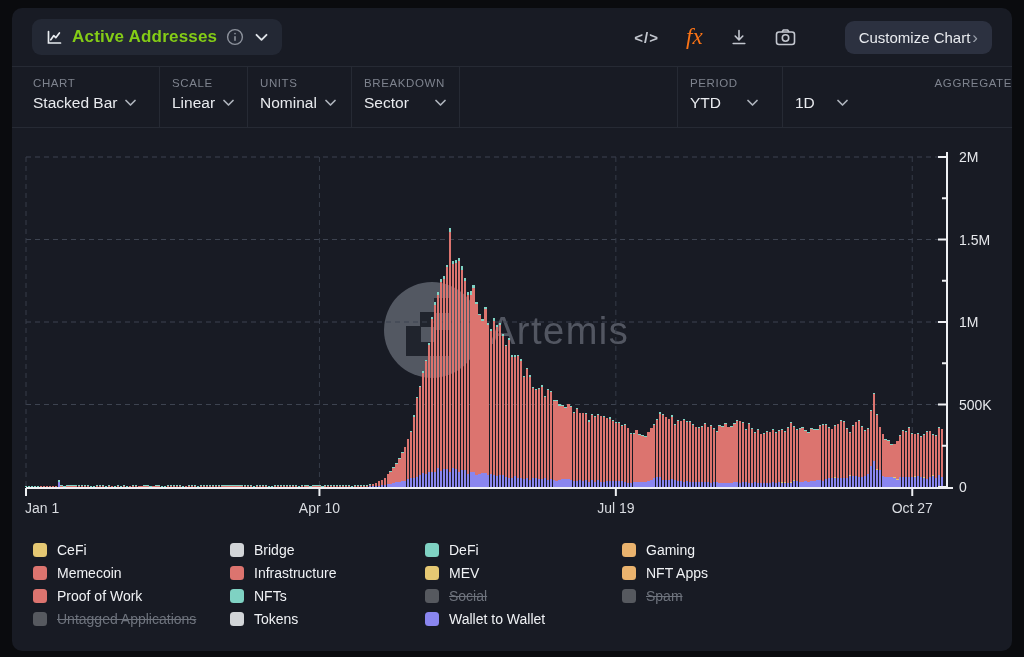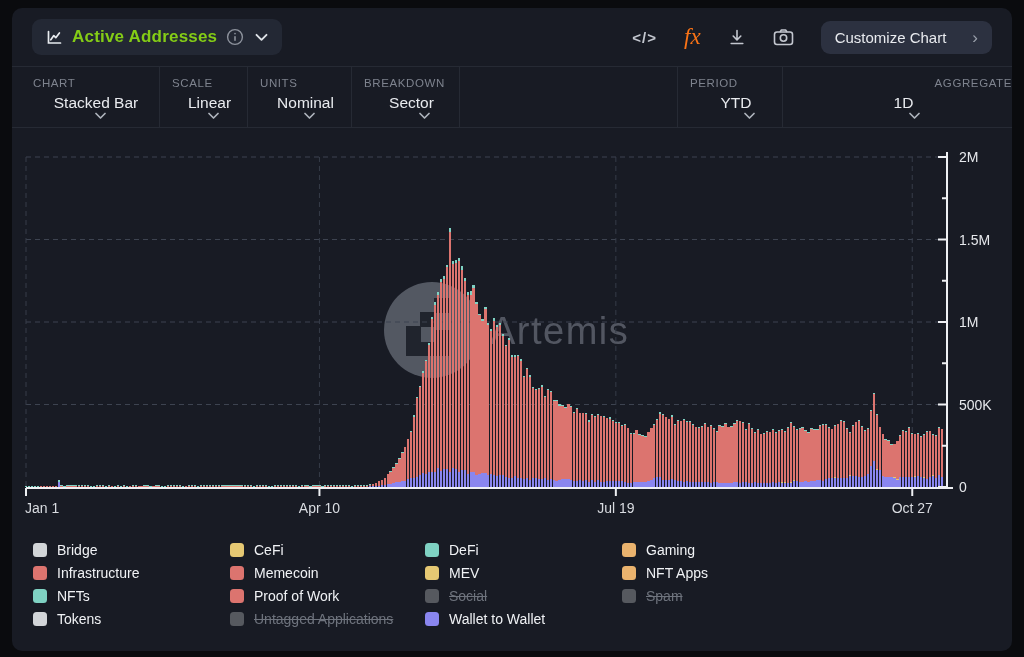--- a/index.html
+++ b/index.html
@@ -7,34 +7,34 @@
   .card { position:absolute; left:12px; top:8px; width:1000px; height:643px; background:#181b24; border-radius:10px; }
 
   
   .header { position:absolute; left:0; top:0; width:100%; height:58px; display:flex; align-items:center; justify-content:space-between; padding:0 20px; }
   .metric-btn { display:inline-flex; align-items:center; gap:9px; background:#232834; border:none; border-radius:9px; padding:8px 14px; cursor:pointer; }
   .metric-btn .lbl { color:#84cc16; font-size:17px; font-weight:700; letter-spacing:.2px; }
   .header-actions { display:flex; align-items:center; gap:27px; }
   .icon-btn { background:none; border:none; color:#c3c7cf; cursor:pointer; display:flex; align-items:center; }
   .code-glyph { font-size:15px; font-weight:700; letter-spacing:1px; color:#c3c7cf; }
   .fx-glyph { font-family:"Liberation Serif", serif; font-style:italic; font-size:23px; color:#f97316; }
-  .customize-btn { display:inline-flex; align-items:center; gap:26px; background:#2c3140; border:none; border-radius:9px; padding:8px 14px; cursor:pointer; margin-left:0; }
+  .customize-btn { display:inline-flex; align-items:center; gap:2px; background:#2c3140; border:none; border-radius:9px; padding:8px 14px; cursor:pointer; margin-left:22px; }
   .customize-btn .lbl { color:#e9ebef; font-size:15px; }
   .customize-btn .chev { color:#9aa0ab; font-size:17px; line-height:1; }
 
   
   .settings { position:absolute; left:0; top:58px; width:100%; height:62px; display:flex; border-top:1px solid #262a34; border-bottom:1px solid #262a34; }
   .setting { height:100%; padding:10px 0 0 12px; border-right:1px solid #262a34; cursor:pointer; }
   .setting.first { padding-left:21px; width:148px; }
   .setting.s2 { width:88px; } .setting.s3 { width:104px; } .setting.s4 { width:108px; }
   .setting.s5 { width:106px; border-left:1px solid #262a34; border-right:1px solid #262a34; }
   .setting.s6 { flex:1; border-right:none;text-align:right; }
   .spacer { flex:1; border-right:none; }
   .s-label { font-size:11.5px; letter-spacing:.6px; color:#7e838e; font-weight:500; }
-  .s-value { display:flex; align-items:center; margin-top:5px; color:#e9ebef; font-size:15.5px;flex-direction:column; }
+  .s-value { display:flex; align-items:center; margin-top:5px; color:#e9ebef; font-size:15.5px; }
   .s-value .chev { margin-left:8px; display:flex; }
   .s-value .chev.gap-lg { margin-left:26px; }
   .s-value .chev.gap-md { margin-left:22px; }
 
   
   .chart-wrap { position:absolute; left:0; top:120px; width:1000px; height:400px; }
   #chart { position:absolute; left:0; top:0; z-index:2; }
   .watermark { position:absolute; left:0; top:0; width:100%; height:100%; z-index:1; }
   .wm-circle { position:absolute; left:372px; top:154px; width:96px; height:96px; border-radius:50%; background:rgba(173,180,193,.40); }
   .wm-text { position:absolute; left:478px; top:182px; font-size:38px; font-weight:500; letter-spacing:1.5px; color:rgba(196,203,216,.34); }
@@ -1144,52 +1144,52 @@
         <line x1="930" y1="317.75" x2="935" y2="317.75" stroke="#eef0f3" stroke-width="2"></line>
         <line x1="930" y1="235.25" x2="935" y2="235.25" stroke="#eef0f3" stroke-width="2"></line>
         <line x1="930" y1="152.75" x2="935" y2="152.75" stroke="#eef0f3" stroke-width="2"></line>
         <line x1="930" y1="70.25" x2="935" y2="70.25" stroke="#eef0f3" stroke-width="2"></line>
       </svg>
   </div>
 
   <div class="legend" id="legend">
       <div class="legend-col">
         <div class="legend-item">
+          <span class="swatch" style="background: rgb(229, 200, 115);"></span>
+          <span class="t">CeFi</span>
+        </div>
+        <div class="legend-item">
+          <span class="swatch" style="background: rgb(220, 116, 111);"></span>
+          <span class="t">Memecoin</span>
+        </div>
+        <div class="legend-item">
+          <span class="swatch" style="background: rgb(220, 116, 111);"></span>
+          <span class="t">Proof of Work</span>
+        </div>
+        <div class="legend-item off">
+          <span class="swatch" style="background: rgb(86, 89, 95);"></span>
+          <span class="t">Untagged Applications</span>
+        </div>
+      </div>
+      <div class="legend-col">
+        <div class="legend-item">
           <span class="swatch" style="background: rgb(210, 213, 216);"></span>
           <span class="t">Bridge</span>
         </div>
         <div class="legend-item">
           <span class="swatch" style="background: rgb(220, 116, 111);"></span>
           <span class="t">Infrastructure</span>
         </div>
         <div class="legend-item">
           <span class="swatch" style="background: rgb(127, 210, 195);"></span>
           <span class="t">NFTs</span>
         </div>
         <div class="legend-item">
           <span class="swatch" style="background: rgb(210, 213, 216);"></span>
           <span class="t">Tokens</span>
-        </div>
-      </div>
-      <div class="legend-col">
-        <div class="legend-item">
-          <span class="swatch" style="background: rgb(229, 200, 115);"></span>
-          <span class="t">CeFi</span>
-        </div>
-        <div class="legend-item">
-          <span class="swatch" style="background: rgb(220, 116, 111);"></span>
-          <span class="t">Memecoin</span>
-        </div>
-        <div class="legend-item">
-          <span class="swatch" style="background: rgb(220, 116, 111);"></span>
-          <span class="t">Proof of Work</span>
-        </div>
-        <div class="legend-item off">
-          <span class="swatch" style="background: rgb(86, 89, 95);"></span>
-          <span class="t">Untagged Applications</span>
         </div>
       </div>
       <div class="legend-col">
         <div class="legend-item">
           <span class="swatch" style="background: rgb(127, 210, 195);"></span>
           <span class="t">DeFi</span>
         </div>
         <div class="legend-item">
           <span class="swatch" style="background: rgb(229, 200, 115);"></span>
           <span class="t">MEV</span>

